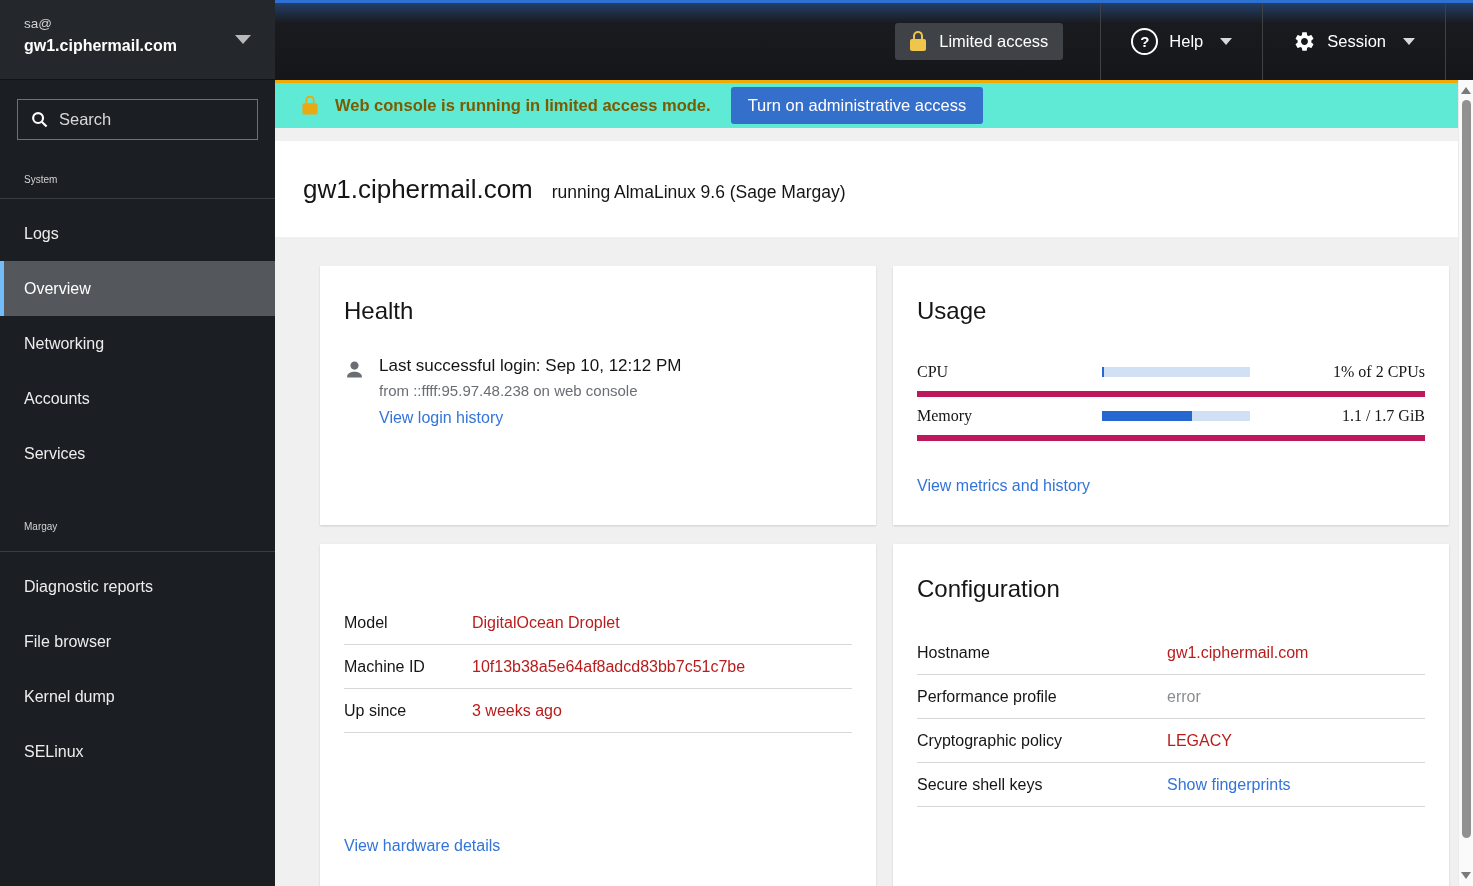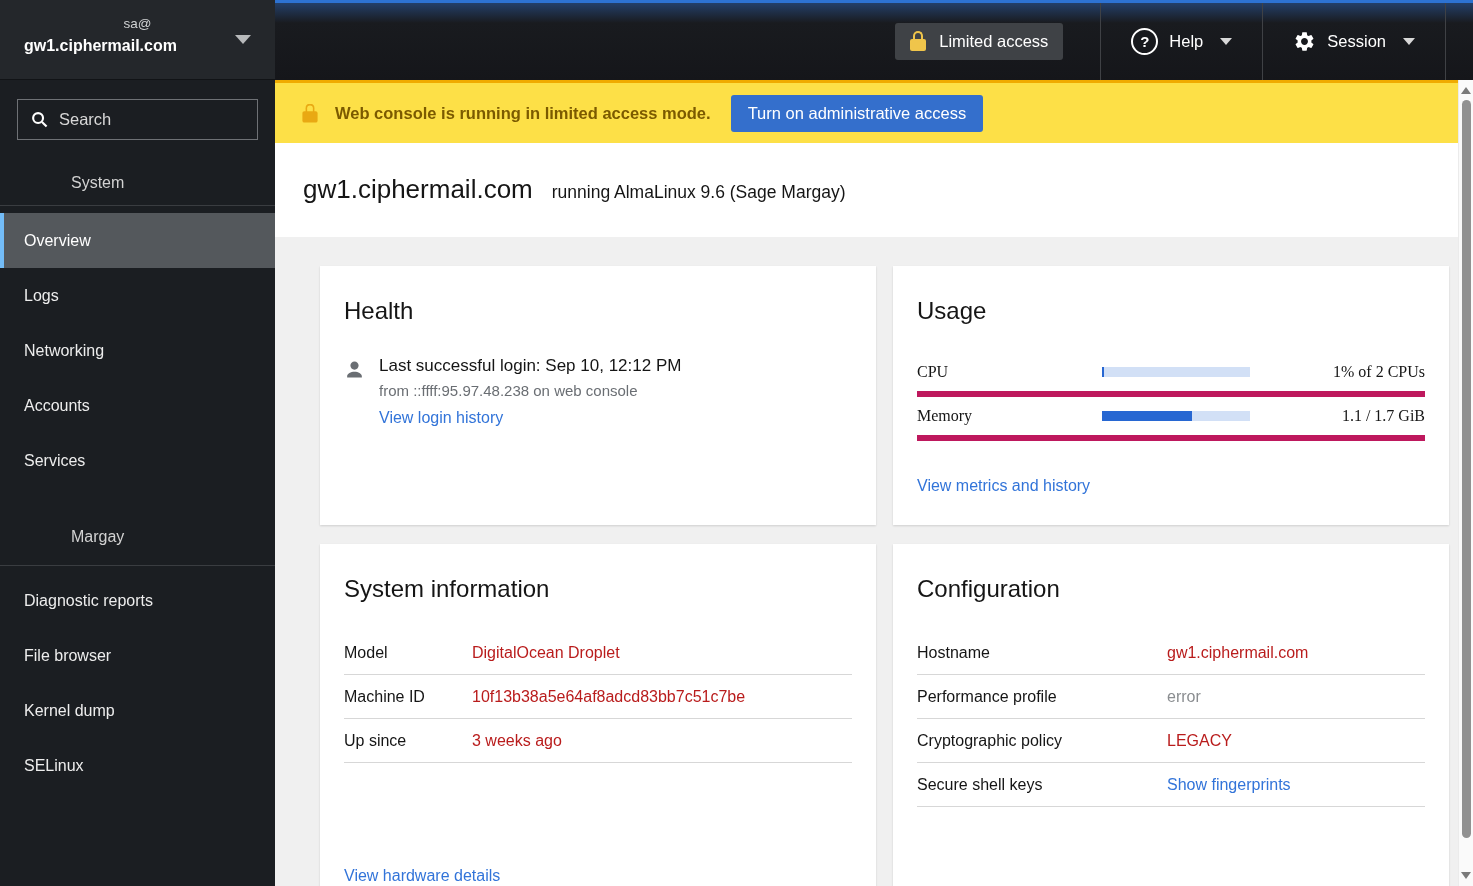--- a/index.html
+++ b/index.html
@@ -11,38 +11,38 @@
 
   
   .sidebar {
     position:absolute; left:0; top:0; width:275px; height:886px;
     background:#1b1e22; z-index:3; color:#ededed;
   }
   .sidebar-header {
     height:80px; background:#24272b; padding:15px 24px 0 24px; position:relative;
     border-bottom:1px solid #111316;
   }
-  .sidebar-user { font-size:13.5px; color:#d0d2d3; line-height:18px;text-align:center; }
+  .sidebar-user { font-size:13.5px; color:#d0d2d3; line-height:18px; }
   .sidebar-host { font-size:16px; font-weight:700; color:#ffffff; line-height:26px; }
   .sidebar-caret {
     position:absolute; right:24px; top:35px; width:0; height:0;
     border-left:8px solid transparent; border-right:8px solid transparent;
     border-top:9px solid #b7b9bb;
   }
   .search-box {
     margin:19px 17px 12px 17px; height:41px; border:1px solid #6e7175;
     display:flex; align-items:center; gap:11px; padding:0 13px; background:#1b1e22;
   }
   .search-box svg { flex:0 0 auto; }
   .search-input {
     background:transparent; border:none; outline:none; color:#e3e3e3;
     font-size:16.5px; font-family:inherit; width:100%;
   }
   .search-input::placeholder { color:#d8d8d8; opacity:1; }
-  .nav-section-title { font-size:16px; color:#d2d2d2; padding:0 24px;margin-left:47px; }
+  .nav-section-title { font-size:10px; color:#d2d2d2; padding:0 24px; }
   .nav-section-title.sys { margin-top:34px; padding-bottom:13px; }
   .nav-section-title.tools { margin-top:40px; padding-bottom:19px; }
   .nav-divider { border-top:1px solid #3a3d41; margin-bottom:7px; }
   .nav-item {
     height:55px; display:flex; align-items:center; padding-left:24px;
     font-size:16px; color:#ededed; cursor:pointer;
   }
   .nav-item.selected {
     background:#54585c; border-left:4px solid #73bcf7; padding-left:20px; color:#ffffff;
   }
@@ -85,22 +85,22 @@
   .lock .shackle {
     position:absolute; top:0; left:3px; width:10px; height:10px;
     border:2.5px solid currentColor; border-bottom:none; border-radius:5px 5px 0 0;
   }
   .lock .body { position:absolute; left:0; top:8px; width:16px; height:12px; background:currentColor; border-radius:2px; }
   .lock.gold-bright { color:#f0c54b; }
   .lock.gold { color:#e9a913; }
 
   
   .banner {
-    position:absolute; left:275px; top:80px; width:1183px; height:63px;
-    background:#fde047; border-top:3px solid #f0ab00;
+    position:absolute; left:275px; top:80px; width:1183px; height:48px;
+    background:#5eead4; border-top:3px solid #f0ab00;
     display:flex; align-items:center; padding-left:27px; z-index:1;
   }
   .banner .lock { transform:scale(0.95); margin-right:17px; }
   .banner-msg { font-size:16.5px; font-weight:700; color:#7b5a00; }
   .banner-btn {
     margin-left:20px; height:37px; padding:0 17px; background:#346fcc; color:#ffffff;
     border:none; border-radius:3px; font-size:16.5px; font-family:inherit; cursor:pointer;
   }
 
   
@@ -187,22 +187,22 @@
     <svg width="17" height="17" viewBox="0 0 24 24" fill="none" stroke="#ffffff" stroke-width="3">
       <circle cx="10" cy="10" r="7"></circle>
         <line x1="15.5" y1="15.5" x2="22" y2="22"></line>
     </svg>
     <input class="search-input" type="text" placeholder="Search" style="">
   </div>
 
   <nav>
     <div class="nav-section-title sys">System</div>
     <div class="nav-divider"></div>
+    <div class="nav-item">Logs</div>
     <div class="nav-item selected">Overview</div>
-    <div class="nav-item">Logs</div>
     <div class="nav-item">Networking</div>
     <div class="nav-item">Accounts</div>
     <div class="nav-item">Services</div>
 
     <div class="nav-section-title tools">Margay</div>
     <div class="nav-divider"></div>
     <div class="nav-item">Diagnostic reports</div>
     <div class="nav-item">File browser</div>
     <div class="nav-item">Kernel dump</div>
     <div class="nav-item">SELinux</div>
@@ -284,21 +284,20 @@
         <span class="progress-track">
             <span class="progress-fill" style="display: block; width: 61%;"></span>
           </span>
         <span class="usage-value">1.1 / 1.7 GiB</span>
       </div>
     </div>
     <a class="link usage-link">View metrics and history</a>
   </section>
 
   <section class="card sysinfo">
-    <h2 class="card-title">System information</h2>
     <div class="info-table">
       <div class="info-row">
         <span class="info-label">Model</span>
         <span class="info-value">DigitalOcean Droplet</span>
       </div>
       <div class="info-row">
         <span class="info-label">Machine ID</span>
         <span class="info-value">10f13b38a5e64af8adcd83bb7c51c7be</span>
       </div>
       <div class="info-row">

